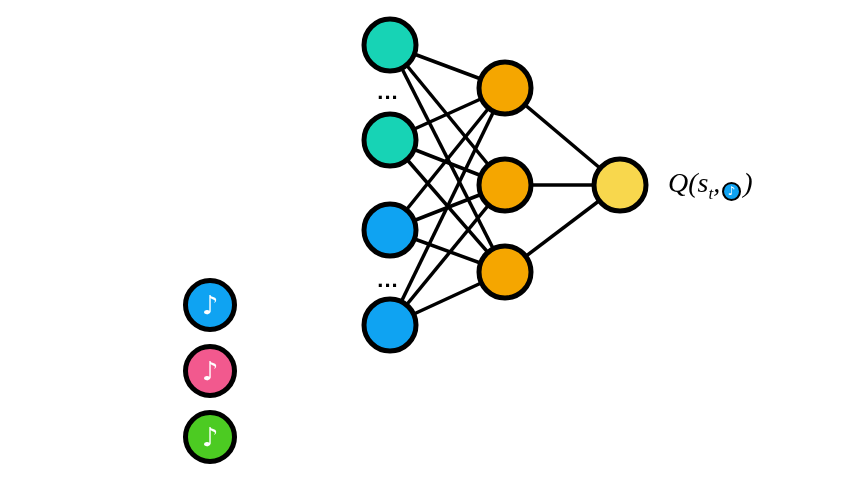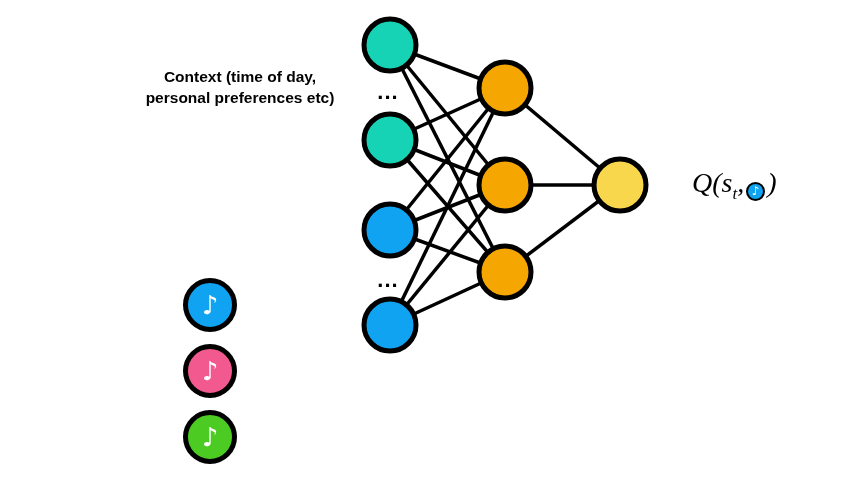--- a/index.html
+++ b/index.html
@@ -32,21 +32,21 @@
     font-weight: bold;
     font-size: 22px;
     color: #000;
     transform: translate(-50%, -62%);
     letter-spacing: 1px;
   }
   .ellipsis.top { left: 388px; top: 95px; }
   .ellipsis.bottom { left: 388px; top: 283px; }
   .q-label {
     position: absolute;
-    left: 692px;
+    left: 668px;
     top: 185px;
     transform: translateY(-54%);
     font-family: "Liberation Serif", serif;
     font-style: italic;
     font-size: 28px;
     color: #000;
     white-space: nowrap;
   }
   .q-label sub {
     font-size: 17px;
@@ -88,24 +88,20 @@
     font-size: 26px;
     font-family: "DejaVu Sans", sans-serif;
     line-height: 1;
   }
 </style>
 </head>
 <body>
 
 <div class="canvas">
 
-  <div class="context-label">
-    <div>Context (time of day,</div>
-    <div>personal preferences etc)</div>
-  </div>
 
   <svg class="net" width="863" height="485">
       <line x1="390" y1="45" x2="505" y2="88" stroke="#000000" stroke-width="3.5"></line>
       <line x1="390" y1="45" x2="505" y2="185" stroke="#000000" stroke-width="3.5"></line>
       <line x1="390" y1="45" x2="505" y2="272" stroke="#000000" stroke-width="3.5"></line>
       <line x1="390" y1="140" x2="505" y2="88" stroke="#000000" stroke-width="3.5"></line>
       <line x1="390" y1="140" x2="505" y2="185" stroke="#000000" stroke-width="3.5"></line>
       <line x1="390" y1="140" x2="505" y2="272" stroke="#000000" stroke-width="3.5"></line>
       <line x1="390" y1="230" x2="505" y2="88" stroke="#000000" stroke-width="3.5"></line>
       <line x1="390" y1="230" x2="505" y2="185" stroke="#000000" stroke-width="3.5"></line>

